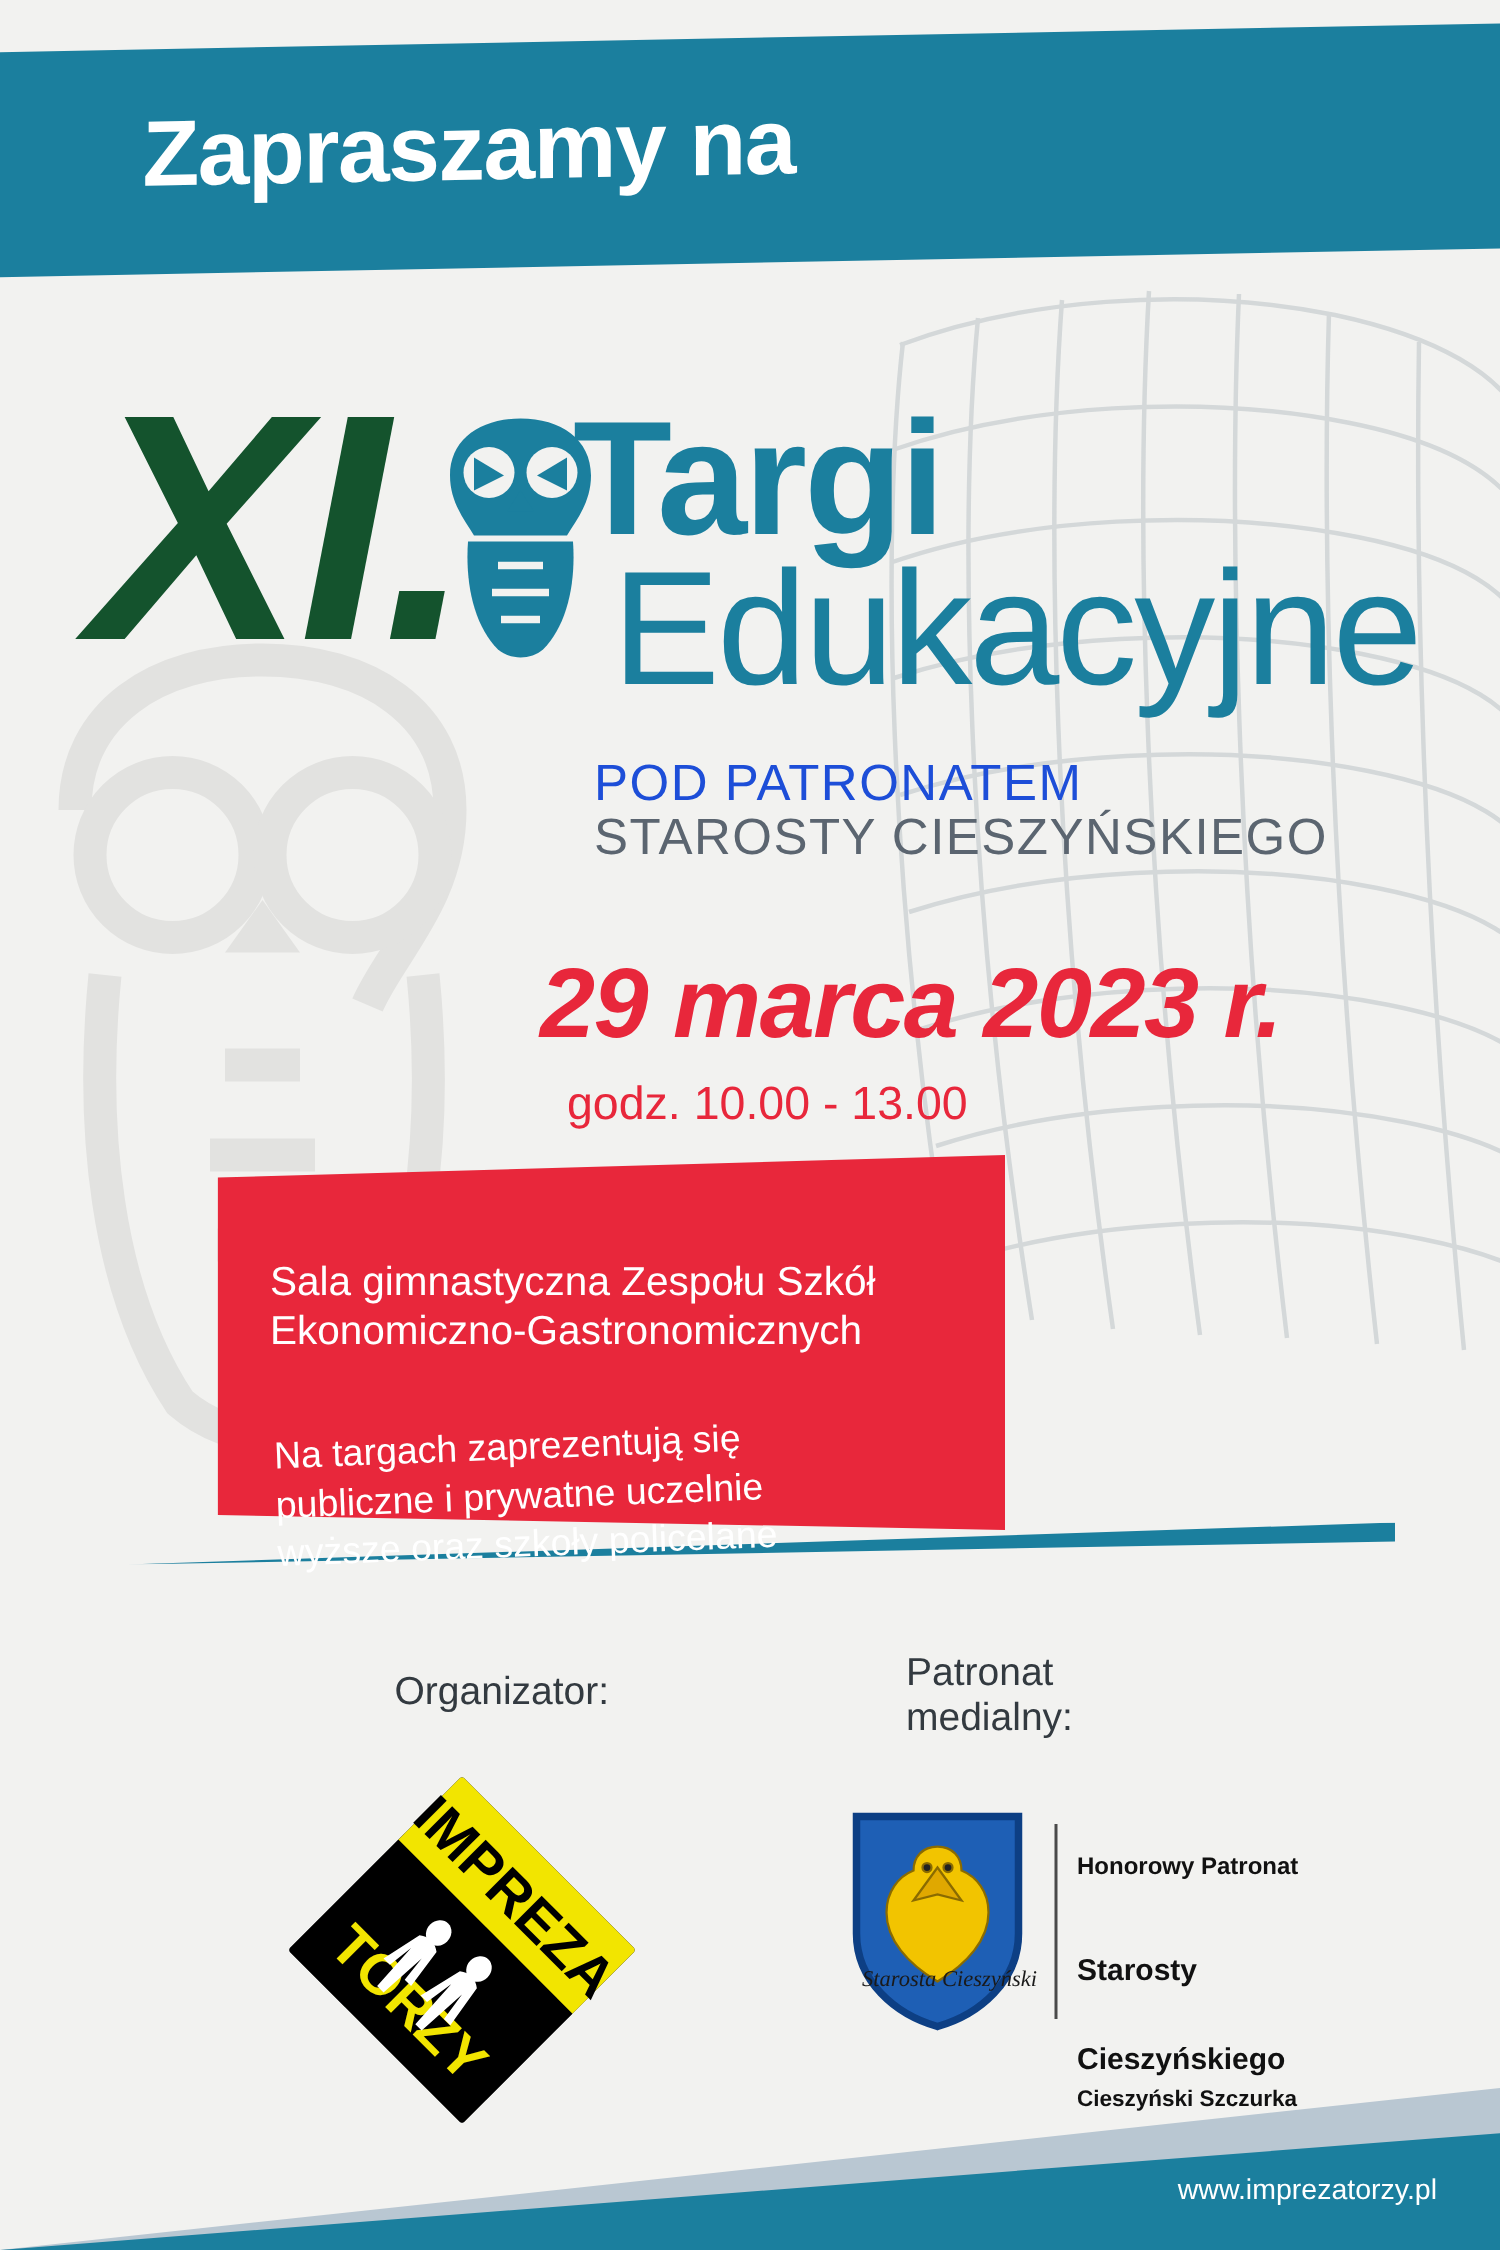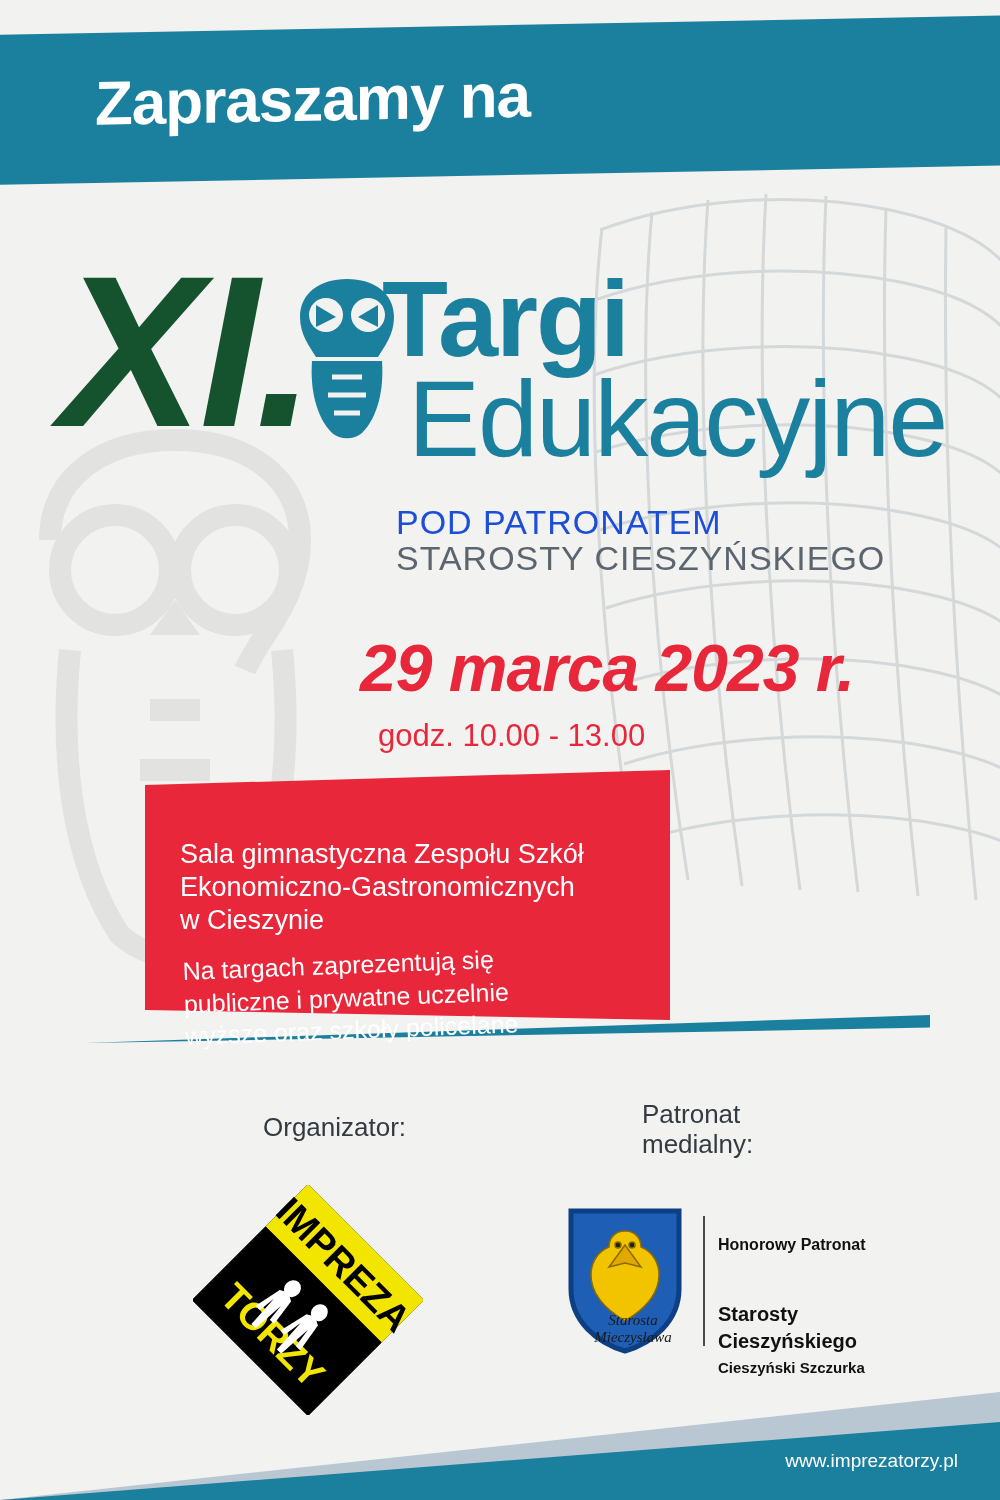--- a/index.html
+++ b/index.html
@@ -194,21 +194,21 @@
   .org-label {
     position: absolute;
     top: 1112px;
     left: 263px;
     font-size: 26px;
     color: #333a40;
   }
   .media-label {
     position: absolute;
     top: 1100px;
-    left: 642px;
+    left: 604px;
     font-size: 26px;
     color: #333a40;
     line-height: 1.15;
   }
 
   
   .org-logo {
     position: absolute;
     top: 1185px;
     left: 193px;
@@ -245,21 +245,21 @@
   }
   .patron-text {
     position: absolute;
     top: 1233px;
     left: 718px;
     width: 230px;
     color: #111111;
   }
   .patron-text .l1 { font-size: 16px; font-weight: bold; line-height: 1.5; }
   .patron-text .l2 { font-size: 20px; font-weight: bold; line-height: 1.35; margin-top: 44px; }
-  .patron-text .l3 { font-size: 20px; font-weight: bold; line-height: 1.35; }
+  .patron-text .l3 { font-size: 20px; font-weight: bold; line-height: 1.35; margin-top: 32px; }
   .patron-text .l4 { font-size: 15px; font-weight: bold; line-height: 1.7; }
 
   
   .band-light {
     position: absolute;
     left: 0;
     bottom: 0;
     width: 1000px;
     height: 150px;
     background: #b9c7d2;
@@ -347,21 +347,20 @@
 
   <div class="date">29 marca 2023 r.</div>
   <div class="hours">godz. 10.00 - 13.00</div>
 
   <div class="red-box"></div>
   <div class="teal-bar"></div>
 
   <div class="box-text">
     <div class="venue-line">Sala gimnastyczna Zespołu Szkół</div>
     <div class="venue-line">Ekonomiczno-Gastronomicznych</div>
-    <div class="venue-line">w Cieszynie</div>
   </div>
 
   <div class="note">
     <div>Na targach zaprezentują się</div>
     <div>publiczne i prywatne uczelnie</div>
     <div>wyższe oraz szkoły policelane</div>
   </div>
 
   <div class="org-label">Organizator:</div>
   <div class="media-label">
@@ -388,21 +387,21 @@
   <svg class="crest" viewBox="0 0 120 150" aria-hidden="true">
     <path d="M6,6 L114,6 L114,84 C114,116 88,138 60,146 C32,138 6,116 6,84 Z" fill="#1e5fb5" stroke="#0d3f84" stroke-width="5"></path>
     <g fill="#f2c400" stroke="#8a6b00" stroke-width="1.5">
       <path d="M60,26 C50,26 44,33 44,42 C34,46 26,56 26,70 C26,88 40,104 60,116
                C80,104 94,88 94,70 C94,56 86,46 76,42 C76,33 70,26 60,26 Z"></path>
       <path d="M60,40 L44,62 L60,58 L76,62 Z" fill="#e0a800"></path>
       <circle cx="53" cy="40" r="3" fill="#222"></circle>
       <circle cx="67" cy="40" r="3" fill="#222"></circle>
     </g>
   </svg>
-  <div class="crest-caption">Starosta Mieczysława</div>
+  <div class="crest-caption">Starosta Cieszyński</div>
   <div class="crest-divider"></div>
 
   <div class="patron-text">
     <div class="l1">Honorowy Patronat</div>
     <div class="l2">Starosty</div>
     <div class="l3">Cieszyńskiego</div>
     <div class="l4">Cieszyński Szczurka</div>
   </div>
 
   <div class="band-light"></div>

